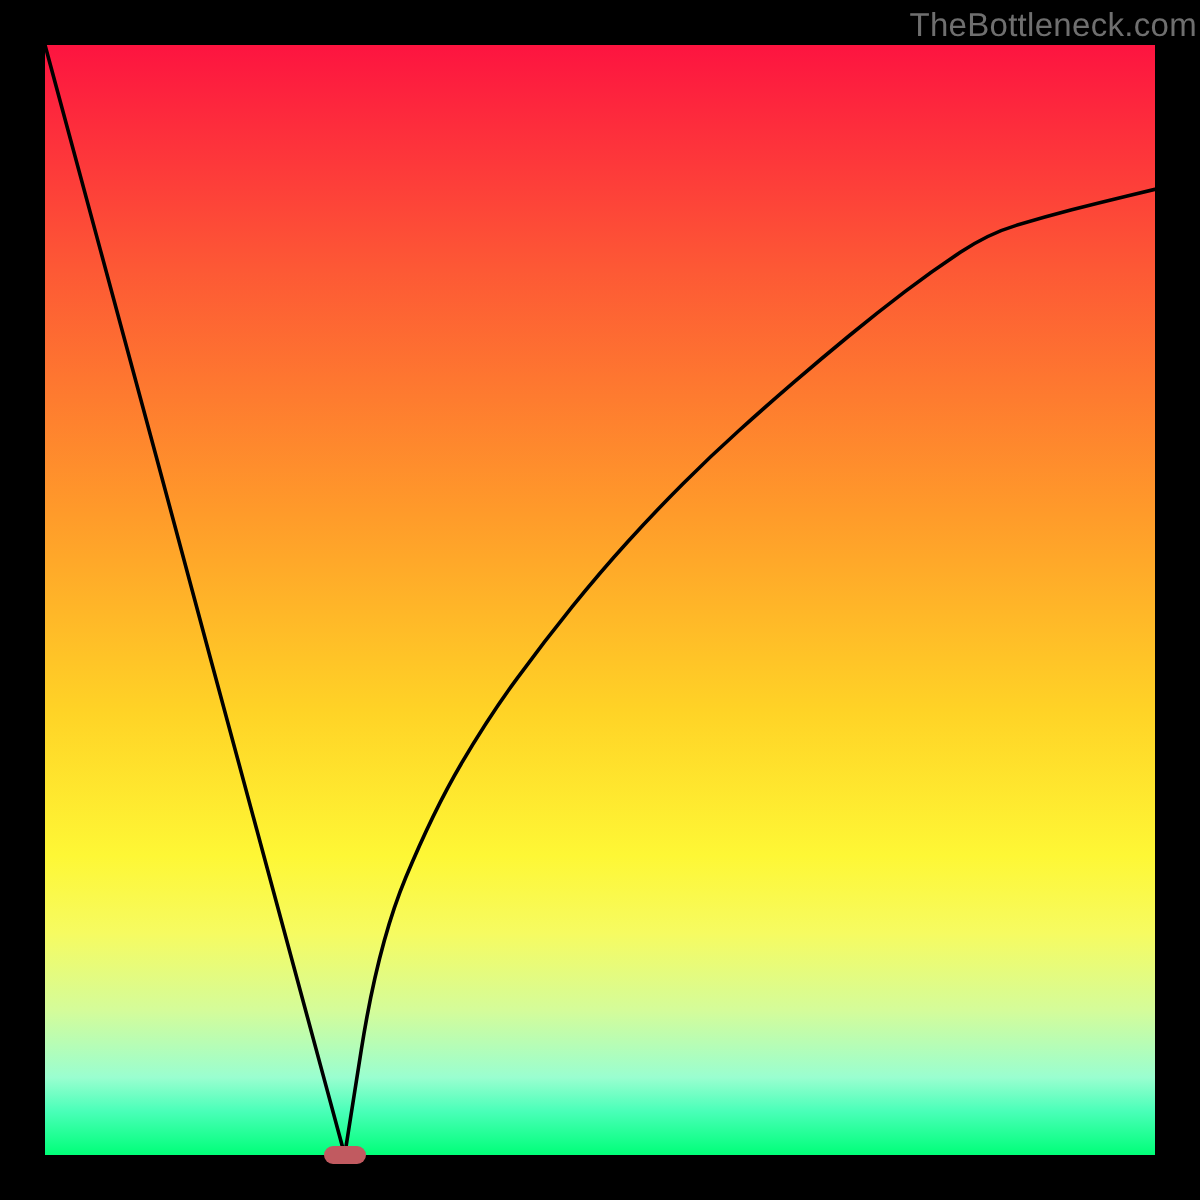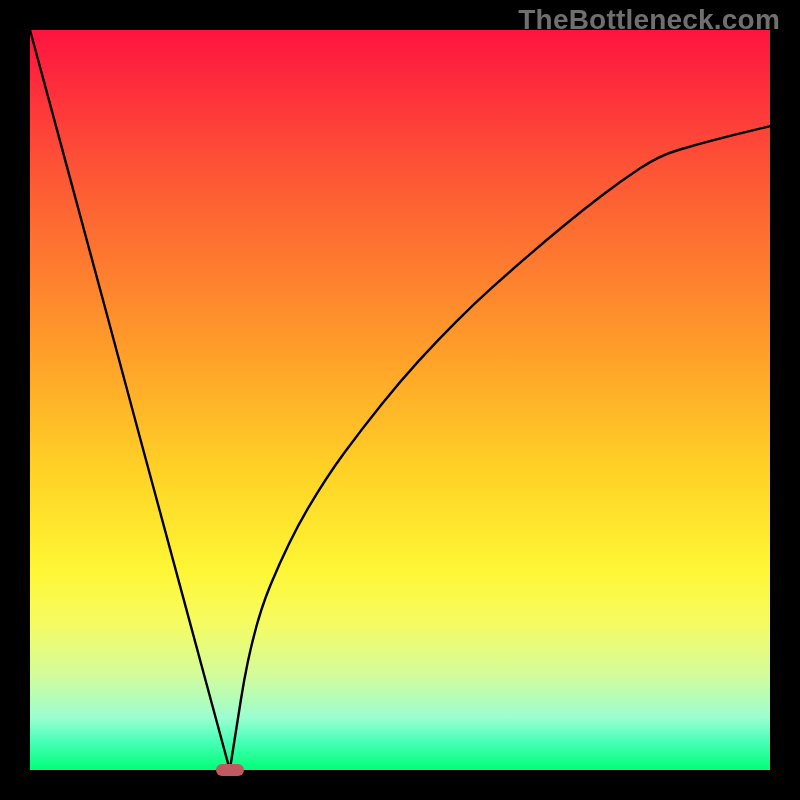--- a/index.html
+++ b/index.html
@@ -27,25 +27,25 @@
       #f6fb61 80%,
       #d4fc9a 87%,
       #9afed0 93%,
       #4bffb9 96%,
       #00ff78 100%
     );
   }
   .watermark {
     position: absolute;
     top: 4px;
-    right: 20px;
+    right: 2px;
     color: #6f6f6f;
-    font-size: 28px;
+    font-size: 22px;
     letter-spacing: 0.2px;
-    font-weight: 700;
+    font-weight: 400;
   }
   svg.curve {
     position: absolute;
     left: 30px;
     top: 30px;
     width: 740px;
     height: 740px;
     pointer-events: none;
   }
   .minmark {

